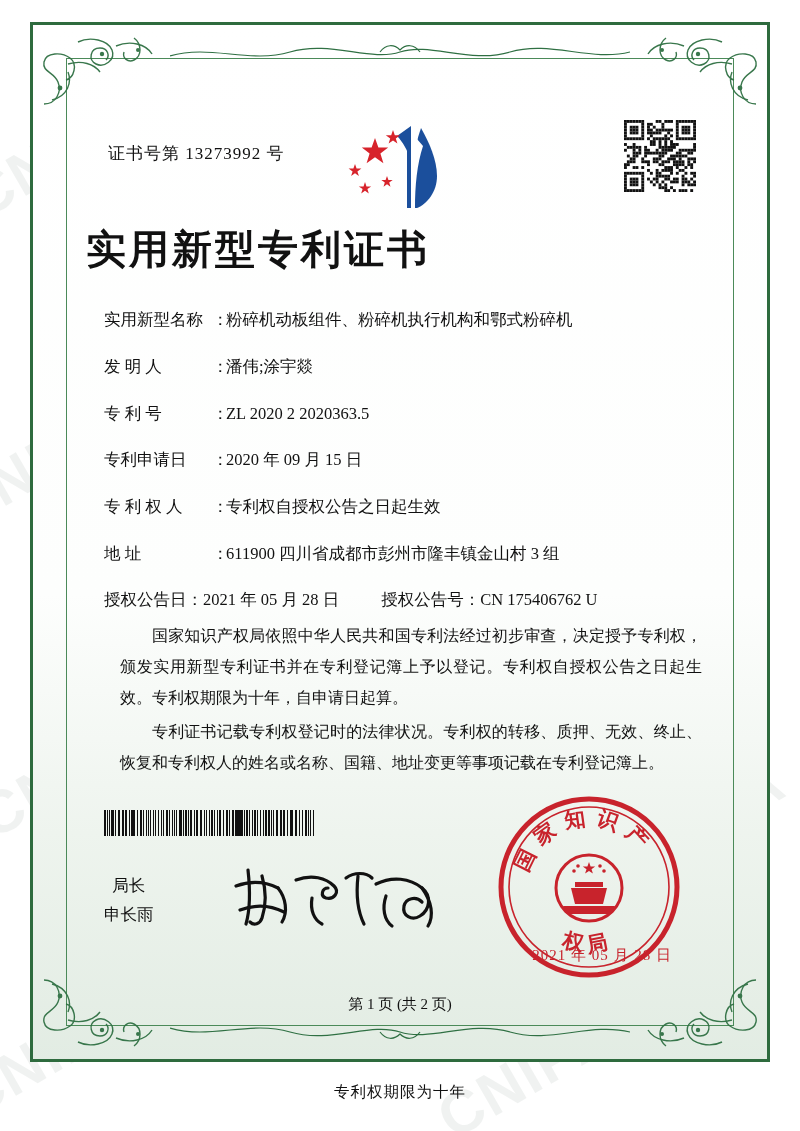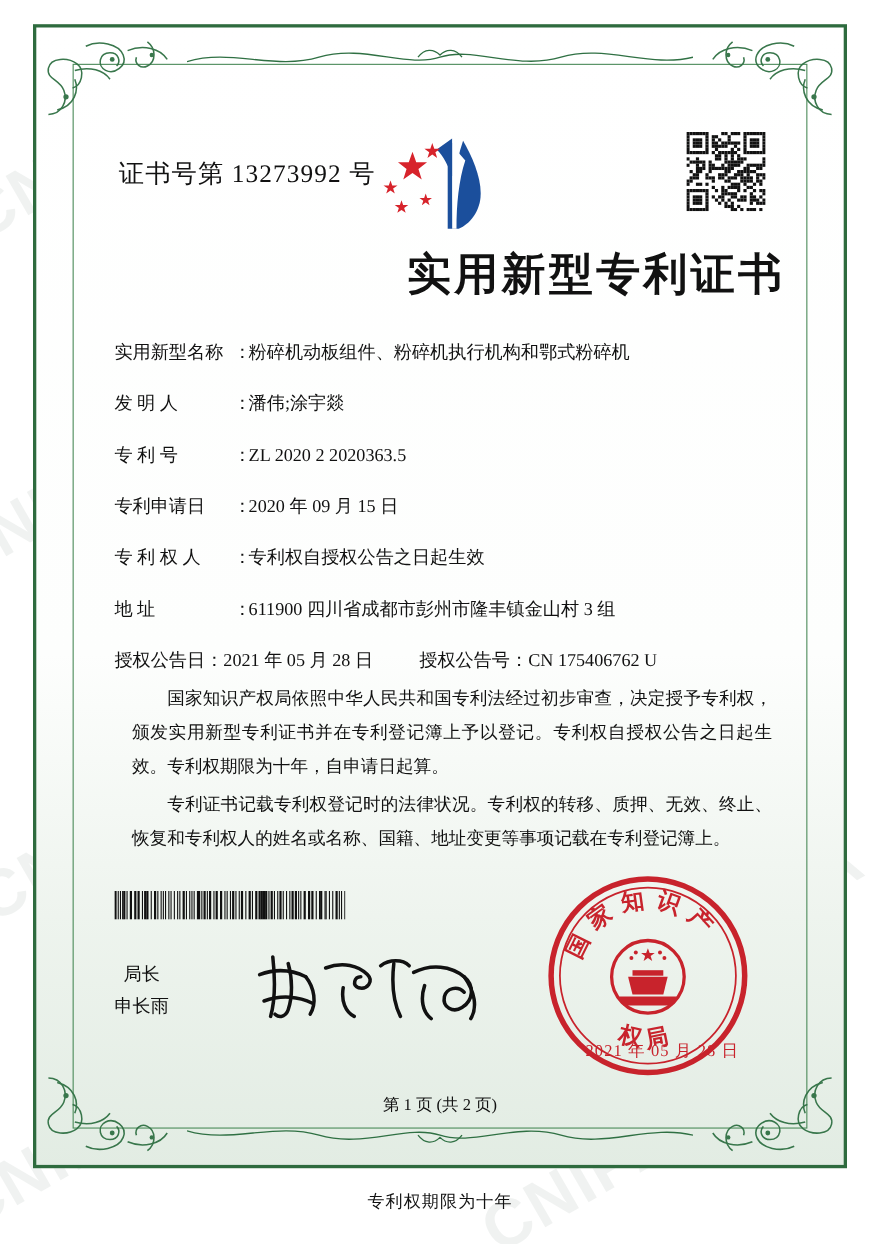--- a/index.html
+++ b/index.html
@@ -88,21 +88,21 @@
     top: 58px;
     right: 56px;
     bottom: 46px;
     z-index: 3;
   }
 
   .cert-no {
     position: absolute;
     left: 22px;
     top: 62px;
-    font-size: 23px;
+    font-size: 17px;
     color: #111;
     letter-spacing: 1px;
   }
 
   .logo {
     position: absolute;
     left: 50%;
     top: 40px;
     transform: translateX(-50%);
     width: 150px;
@@ -116,21 +116,21 @@
     top: 40px;
     width: 72px;
     height: 72px;
   }
   .qr canvas, .qr .qrbox { width: 72px; height: 72px; display: block; }
 
   .title {
     position: absolute;
     left: 0; right: 0;
     top: 142px;
-    text-align: right;
+    text-align: left;
     font-family: "DejaVu Serif", serif;
     font-size: 40px;
     font-weight: bold;
     letter-spacing: 3px;
     color: #111;
   }
 
   .fields {
     position: absolute;
     left: 18px;

